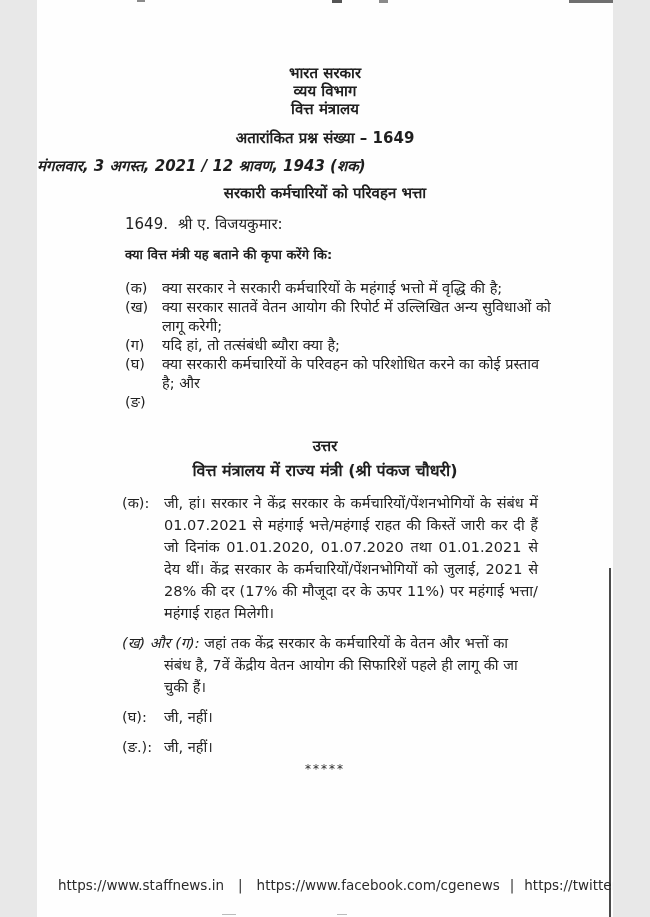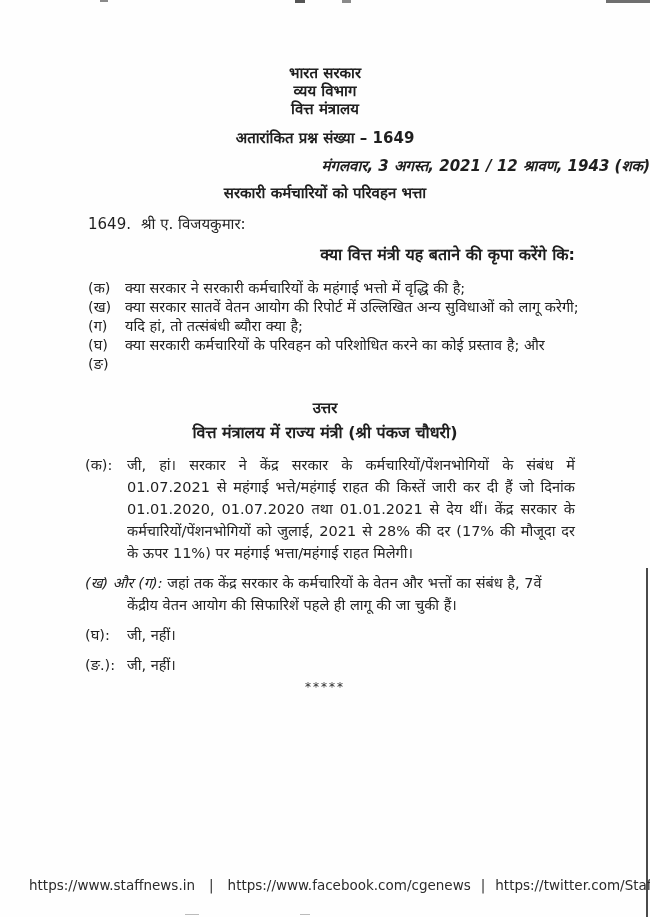--- a/index.html
+++ b/index.html
@@ -1,63 +1,63 @@
 <!DOCTYPE html>
 <html lang="hi"><head>
 <meta charset="utf-8">
 <style>
   html,body{margin:0;padding:0;background:#e8e8e8;}
   .page{
     position:relative;
-    width:650px;height:917px;
+    width:576px;height:917px;
     margin:0 auto;
     background:#fefefe;
     font-family:"DejaVu Sans","Liberation Sans",sans-serif;
     color:#1f1f1f;
     overflow:hidden;
   }
   
   .artifact{position:absolute;background:#8a8a8a;}
   .art-top-right{top:0;right:0;width:44px;height:3px;background:#6f6f6f;}
   .art-speck-1{top:0;left:100px;width:8px;height:2px;}
   .art-speck-2{top:0;left:295px;width:10px;height:3px;background:#555;}
   .art-speck-3{top:0;left:342px;width:9px;height:3px;}
   .art-right-line{top:568px;bottom:0;right:2px;width:2px;background:#4a4a4a;}
   .art-bottom-dash{bottom:2px;left:185px;width:14px;height:1px;background:#bbb;}
   .art-bottom-dash2{bottom:2px;left:300px;width:10px;height:1px;background:#bbb;}
 
   .header{padding-top:64px;text-align:center;}
   .header .h-line{font-weight:bold;font-size:15px;line-height:18px;}
   .qno{margin-top:11px;text-align:center;font-weight:bold;font-size:15px;line-height:18px;}
-  .dateline{margin-top:10px;text-align:right;font-weight:bold;font-style:italic;font-size:15px;line-height:18px;}
+  .dateline{margin-top:10px;text-align:left;font-weight:bold;font-style:italic;font-size:15px;line-height:18px;}
   .subject{margin-top:9px;text-align:center;font-weight:bold;font-size:15px;line-height:18px;}
 
   .q-head{margin:13px 75px 0 88px;font-weight:normal;font-size:15px;line-height:18px;}
   .q-head .q-num{margin-right:10px;}
-  .q-intro{margin:13px 75px 0 88px;font-weight:bold;font-size:16px;line-height:18px;text-align:right;}
+  .q-intro{margin:13px 75px 0 88px;font-weight:bold;font-size:13px;line-height:18px;}
 
   .q-list{margin:15px 60px 0 88px;}
   .q-item{position:relative;padding-left:37px;font-size:14.5px;line-height:19px;}
   .q-item .q-label{position:absolute;left:0;top:0;}
 
   .ans-heading{margin-top:44px;text-align:center;font-weight:bold;font-size:15px;line-height:18px;}
   .minister{margin-top:7px;text-align:center;font-weight:bold;font-size:16px;line-height:18px;}
 
   .ans-list{margin:12px 75px 0 85px;}
   .ans-item{position:relative;padding-left:42px;font-size:14.5px;line-height:22px;margin-top:8px;}
   .ans-item .ans-label{position:absolute;left:0;top:0;}
   .ans-item.justified .ans-text{display:block;text-align:justify;}
   .ans-item.hanging{text-indent:-42px;}
   .ans-item.hanging .ans-label{position:static;text-indent:0;font-style:italic;}
   .ans-item.hanging .ans-text{text-indent:0;}
 
   .stars{margin-top:4px;text-align:center;font-size:12px;letter-spacing:2px;color:#2a2a2a;}
 
   .footer{
-    position:absolute;left:12px;right:0;top:877px;
+    position:absolute;left:4px;right:0;top:877px;
     display:flex;align-items:center;
     padding:0 17px;
     font-size:13.5px;color:#2b2b2b;
   }
   .footer a{color:#2b2b2b;text-decoration:none;}
   .footer .sep{margin:0 14px;color:#2b2b2b;}
   .footer .sep2{margin:0 10px;}
 </style>
 </head>
 <body>

